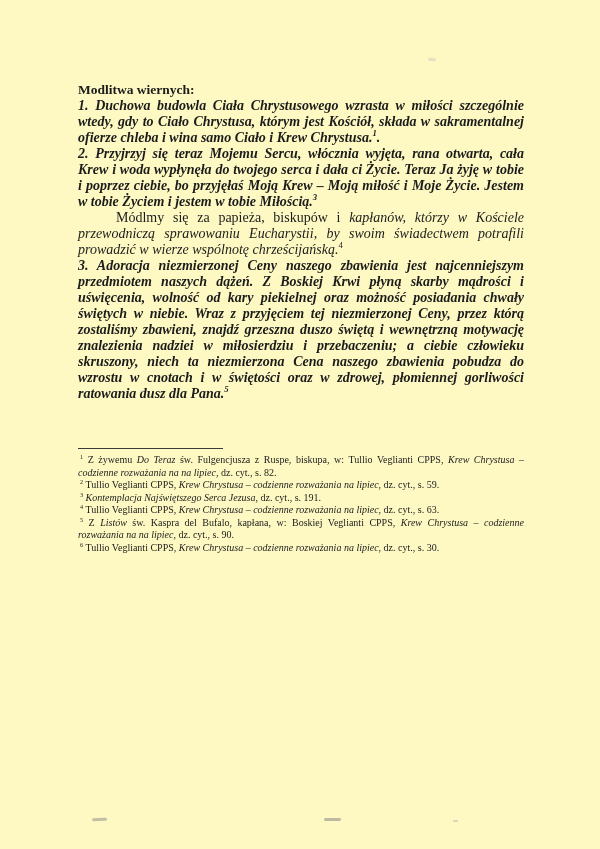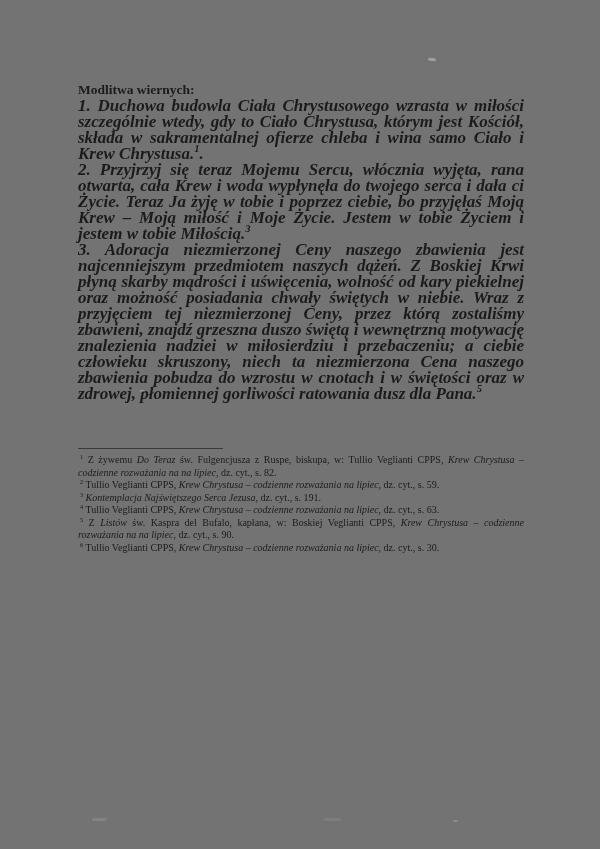--- a/index.html
+++ b/index.html
@@ -5,41 +5,41 @@
   html, body {
     margin: 0;
     padding: 0;
     background: #e8e8e6;
   }
   .page {
     position: relative;
     width: 600px;
     height: 849px;
     margin: 0 auto;
-    background: #737373;
+    background: #fef9c3;
     overflow: hidden;
     font-family: "Liberation Serif", "DejaVu Serif", serif;
     color: #1b1b1b;
   }
   .content {
     position: absolute;
     left: 78px;
     top: 0;
     width: 446px;
   }
   .doc-title {
     margin: 82px 0 0 0;
     font-size: 13.5px;
     line-height: 16px;
     font-weight: bold;
     font-style: normal;
   }
   p.block {
     margin: 0;
-    font-size: 17px;
+    font-size: 14px;
     line-height: 16px;
     text-align: justify;
   }
   p.meditation {
     font-weight: bold;
     font-style: italic;
   }
   p.prayer {
     text-indent: 38px;
     font-weight: normal;
@@ -85,20 +85,21 @@
 <body>
 
 <div class="page">
   <div class="content">
 
     <h1 class="doc-title">Modlitwa wiernych:</h1>
 
     <p class="block meditation m1"><span>1. Duchowa budowla Ciała Chrystusowego wzrasta w miłości szczególnie wtedy, gdy to Ciało Chrystusa, którym jest Kościół, składa w sakramentalnej ofierze chleba i wina samo Ciało i Krew Chrystusa.</span><sup>1</sup><span>.</span></p>
 
     <p class="block meditation m2"><span>2. Przyjrzyj się teraz Mojemu Sercu, włócznia wyjęta, rana otwarta, cała Krew i woda wypłynęła do twojego serca i dała ci Życie. Teraz Ja żyję w tobie i poprzez ciebie, bo przyjęłaś Moją Krew – Moją miłość i Moje Życie. Jestem w tobie Życiem i jestem w tobie Miłością.</span><sup>3</sup></p>
+    <p class="block prayer p2"><span>Módlmy się za papieża, biskupów i </span><span class="it">kapłanów, którzy w Kościele przewodniczą sprawowaniu Eucharystii, by swoim świadectwem potrafili prowadzić w wierze wspólnotę chrześcijańską.</span><sup>4</sup></p>
 
     <p class="block meditation m3"><span>3. Adoracja niezmierzonej Ceny naszego zbawienia jest najcenniejszym przedmiotem naszych dążeń. Z Boskiej Krwi płyną skarby mądrości i uświęcenia, wolność od kary piekielnej oraz możność posiadania chwały świętych w niebie. Wraz z przyjęciem tej niezmierzonej Ceny, przez którą zostaliśmy zbawieni, znajdź grzeszna duszo świętą i wewnętrzną motywację znalezienia nadziei w miłosierdziu i przebaczeniu; a ciebie człowieku skruszony, niech ta niezmierzona Cena naszego zbawienia pobudza do wzrostu w cnotach i w świętości oraz w zdrowej, płomiennej gorliwości ratowania dusz dla Pana.</span><sup>5</sup></p>
 
     <hr class="footnote-separator">
 
     <div class="footnotes">
       <p class="block"><sup>1</sup><span> Z żywemu </span><span class="it">Do Teraz</span><span> św. Fulgencjusza z Ruspe, biskupa, w: Tullio Veglianti CPPS, </span><span class="it">Krew Chrystusa – codzienne rozważania na na lipiec,</span><span> dz. cyt., s. 82.</span></p>
       <p class="block"><sup>2</sup><span> Tullio Veglianti CPPS, </span><span class="it">Krew Chrystusa – codzienne rozważania na lipiec,</span><span> dz. cyt., s. 59.</span></p>
       <p class="block"><sup>3</sup><span> </span><span class="it">Kontemplacja Najświętszego Serca Jezusa,</span><span> dz. cyt., s. 191.</span></p>
       <p class="block"><sup>4</sup><span> Tullio Veglianti CPPS, </span><span class="it">Krew Chrystusa – codzienne rozważania na lipiec,</span><span> dz. cyt., s. 63.</span></p>

